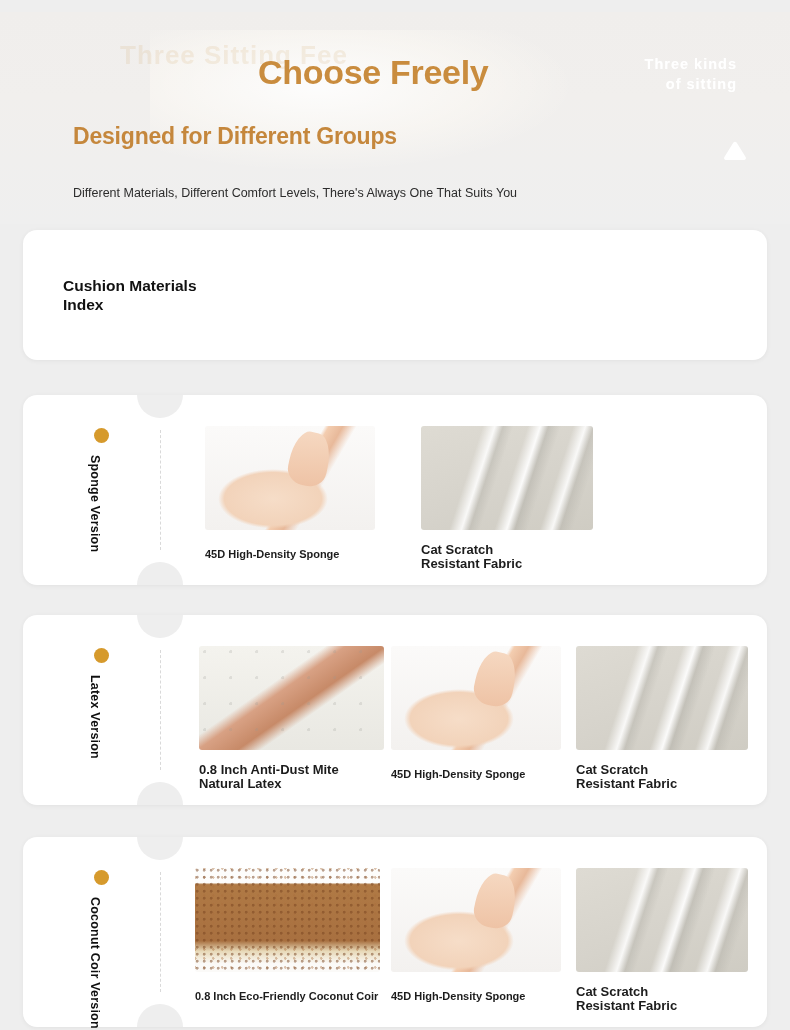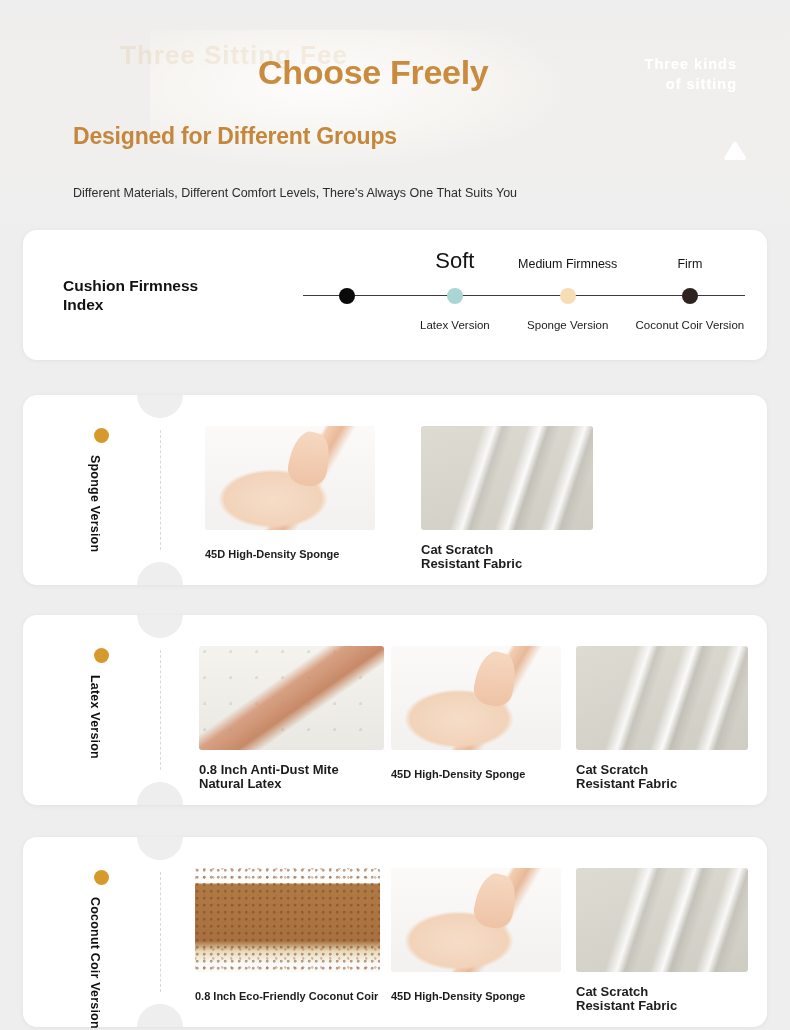--- a/index.html
+++ b/index.html
@@ -269,36 +269,22 @@
   <div class="hero-title-sub">Designed for Different Groups</div>
   <div class="hero-desc">Different Materials, Different Comfort Levels, There's Always One That Suits You</div>
   <div class="hero-corner-text" style="white-space:pre-line;">Three  kinds
 of  sitting</div>
   <svg class="hero-triangle" viewBox="0 0 26 22">
     <path d="M11.4 2.6a2 2 0 0 1 3.2 0l9 14.3a2 2 0 0 1-1.6 3.1H4a2 2 0 0 1-1.6-3.1z" fill="#ffffff"></path>
   </svg>
 </div>
 
 <div class="card" id="firmness-card">
-  <div class="firmness-label" style="white-space:pre-line;">Cushion Firmness
+  <div class="firmness-label" style="white-space:pre-line;">Cushion Materials
 Index</div>
-  <div class="scale-wrap">
-    <div class="scale-line"></div>
-
-  <div class="scale-dot" style="left: 14%; background: rgb(10, 10, 10);"></div>
-      <div class="scale-dot" style="left: 37%; background: rgb(169, 213, 212);"></div>
-      <div class="scale-top-label" style="font-size: 22px; top: 18px; left: 37%;">Soft</div>
-      <div class="scale-bot-label" style="left: 37%;">Latex Version</div>
-      <div class="scale-dot" style="left: 61%; background: rgb(248, 220, 180);"></div>
-      <div class="scale-top-label" style="font-size: 12.5px; top: 27px; left: 61%;">Medium Firmness</div>
-      <div class="scale-bot-label" style="left: 61%;">Sponge Version</div>
-      <div class="scale-dot" style="left: 87%; background: rgb(46, 35, 32);"></div>
-      <div class="scale-top-label" style="font-size: 12.5px; top: 27px; left: 87%;">Firm</div>
-      <div class="scale-bot-label" style="left: 87%;">Coconut Coir Version</div>
-    </div>
 </div>
 
 <div class="card product-card" id="product-card-0">
   <div class="notch top"></div>
   <div class="notch bottom"></div>
   <div class="version-dot"></div>
   <div class="version-label">Sponge Version</div>
   <div class="dashed-divider"></div>
   <div class="media-area">
       <div class="media-item" style="left: 32px; width: 170px;">

